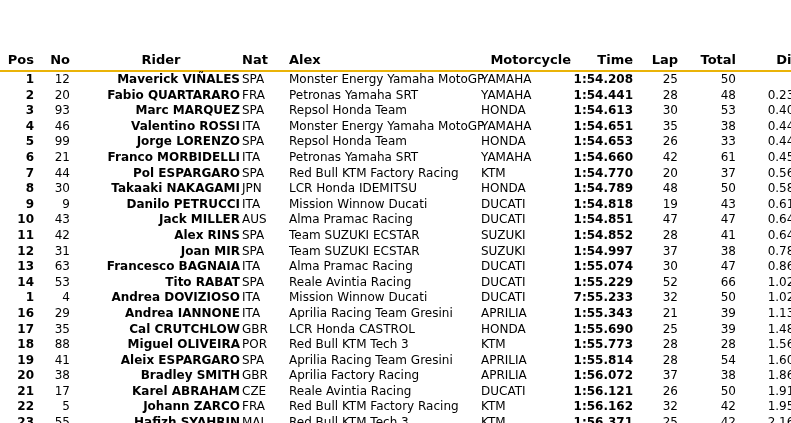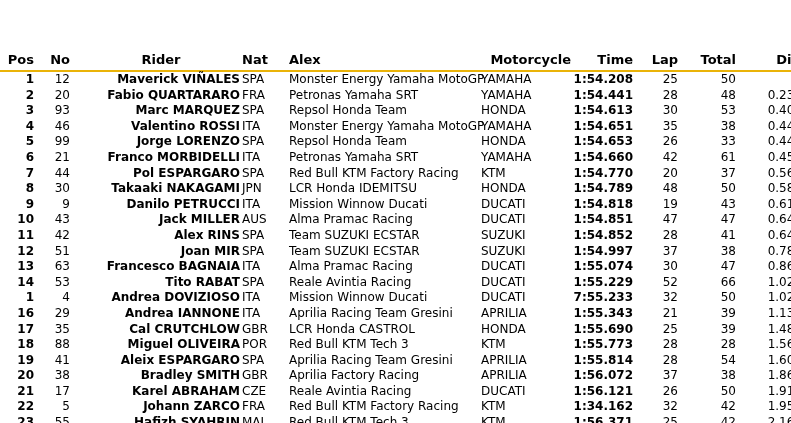--- a/index.html
+++ b/index.html
@@ -254,21 +254,21 @@
             <td class="c-nat">SPA</td>
             <td class="c-team">Team SUZUKI ECSTAR</td>
             <td class="c-moto">SUZUKI</td>
             <td class="c-time">1:54.852</td>
             <td class="c-lap">28</td>
             <td class="c-total">41</td>
             <td class="c-diff">0.644</td>
           </tr>
           <tr>
             <td class="c-pos">12</td>
-            <td class="c-no">51</td>
+            <td class="c-no">31</td>
             <td class="c-rider">Joan MIR</td>
             <td class="c-nat">SPA</td>
             <td class="c-team">Team SUZUKI ECSTAR</td>
             <td class="c-moto">SUZUKI</td>
             <td class="c-time">1:54.997</td>
             <td class="c-lap">37</td>
             <td class="c-total">38</td>
             <td class="c-diff">0.789</td>
           </tr>
           <tr>
@@ -379,21 +379,21 @@
             <td class="c-total">50</td>
             <td class="c-diff">1.913</td>
           </tr>
           <tr>
             <td class="c-pos">22</td>
             <td class="c-no">5</td>
             <td class="c-rider">Johann ZARCO</td>
             <td class="c-nat">FRA</td>
             <td class="c-team">Red Bull KTM Factory Racing</td>
             <td class="c-moto">KTM</td>
-            <td class="c-time">1:34.162</td>
+            <td class="c-time">1:56.162</td>
             <td class="c-lap">32</td>
             <td class="c-total">42</td>
             <td class="c-diff">1.954</td>
           </tr>
           <tr>
             <td class="c-pos">23</td>
             <td class="c-no">55</td>
             <td class="c-rider">Hafizh SYAHRIN</td>
             <td class="c-nat">MAL</td>
             <td class="c-team">Red Bull KTM Tech 3</td>

